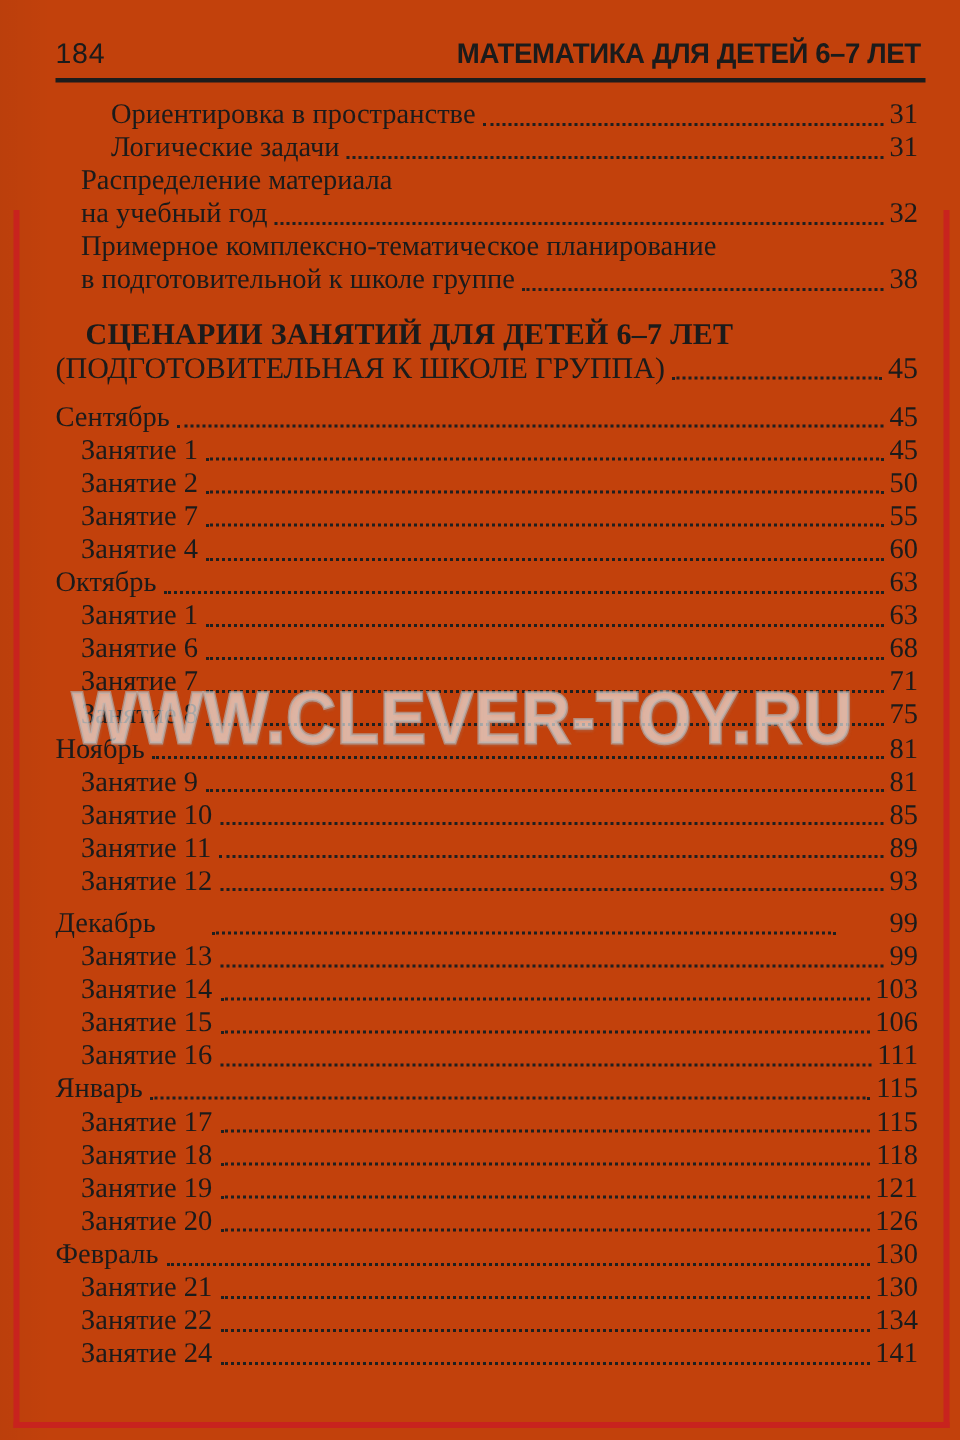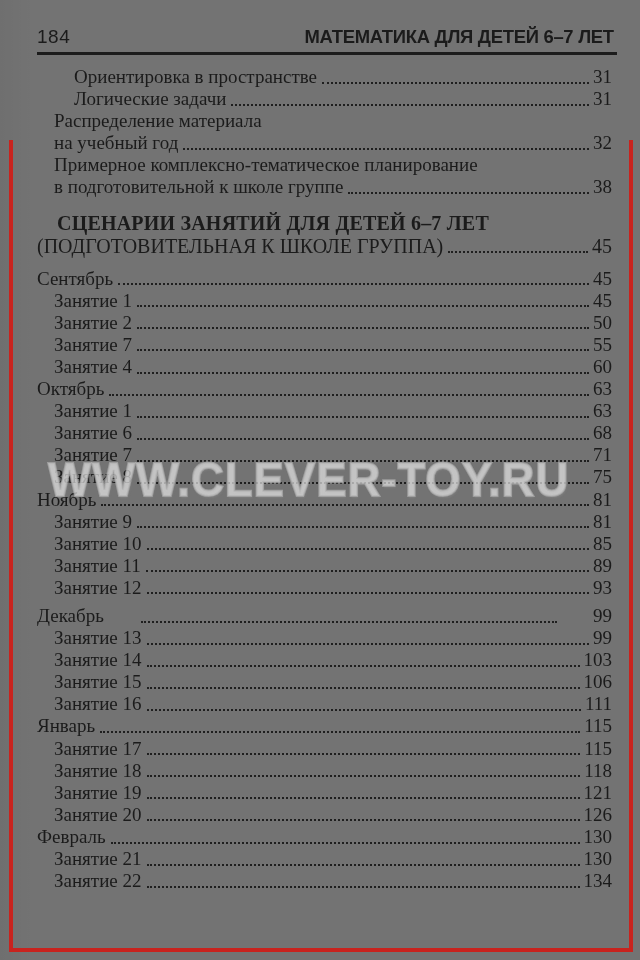--- a/index.html
+++ b/index.html
@@ -4,21 +4,21 @@
 <style>
   html, body {
     margin: 0; padding: 0;
     width: 640px; height: 960px;
     background: #ffffff;
     overflow: hidden;
   }
   .page {
     position: relative;
     width: 640px; height: 960px;
-    background: #737373;
+    background: #c2410c;
     font-family: "Liberation Serif", serif;
     color: #1b1b1b;
   }
   .page-shading {
     position: absolute; left: 0; top: 0; bottom: 0; width: 34px;
     background: linear-gradient(90deg, rgba(0,0,0,0.035), rgba(0,0,0,0));
     pointer-events: none;
   }
   
   .header {
@@ -277,20 +277,25 @@
       <div class="toc-row indent-1">
         <span class="toc-label">Занятие 21</span>
         <span class="leader"></span>
         <span class="toc-page">130</span>
       </div>
       <div class="toc-row indent-1">
         <span class="toc-label">Занятие 22</span>
         <span class="leader"></span>
         <span class="toc-page">134</span>
       </div>
+      <div class="toc-row indent-1">
+        <span class="toc-label">Занятие 24</span>
+        <span class="leader"></span>
+        <span class="toc-page">141</span>
+      </div>
     </div>
 
   <div class="watermark">
     <span>WWW.CLEVER-TOY.RU</span>
   </div>
 
   <div class="frame-line frame-left" style="background: rgb(200, 35, 30);"></div>
   <div class="frame-line frame-right" style="background: rgb(200, 35, 30);"></div>
   <div class="frame-line frame-bottom" style="background: rgb(200, 35, 30);"></div>
 </div>

